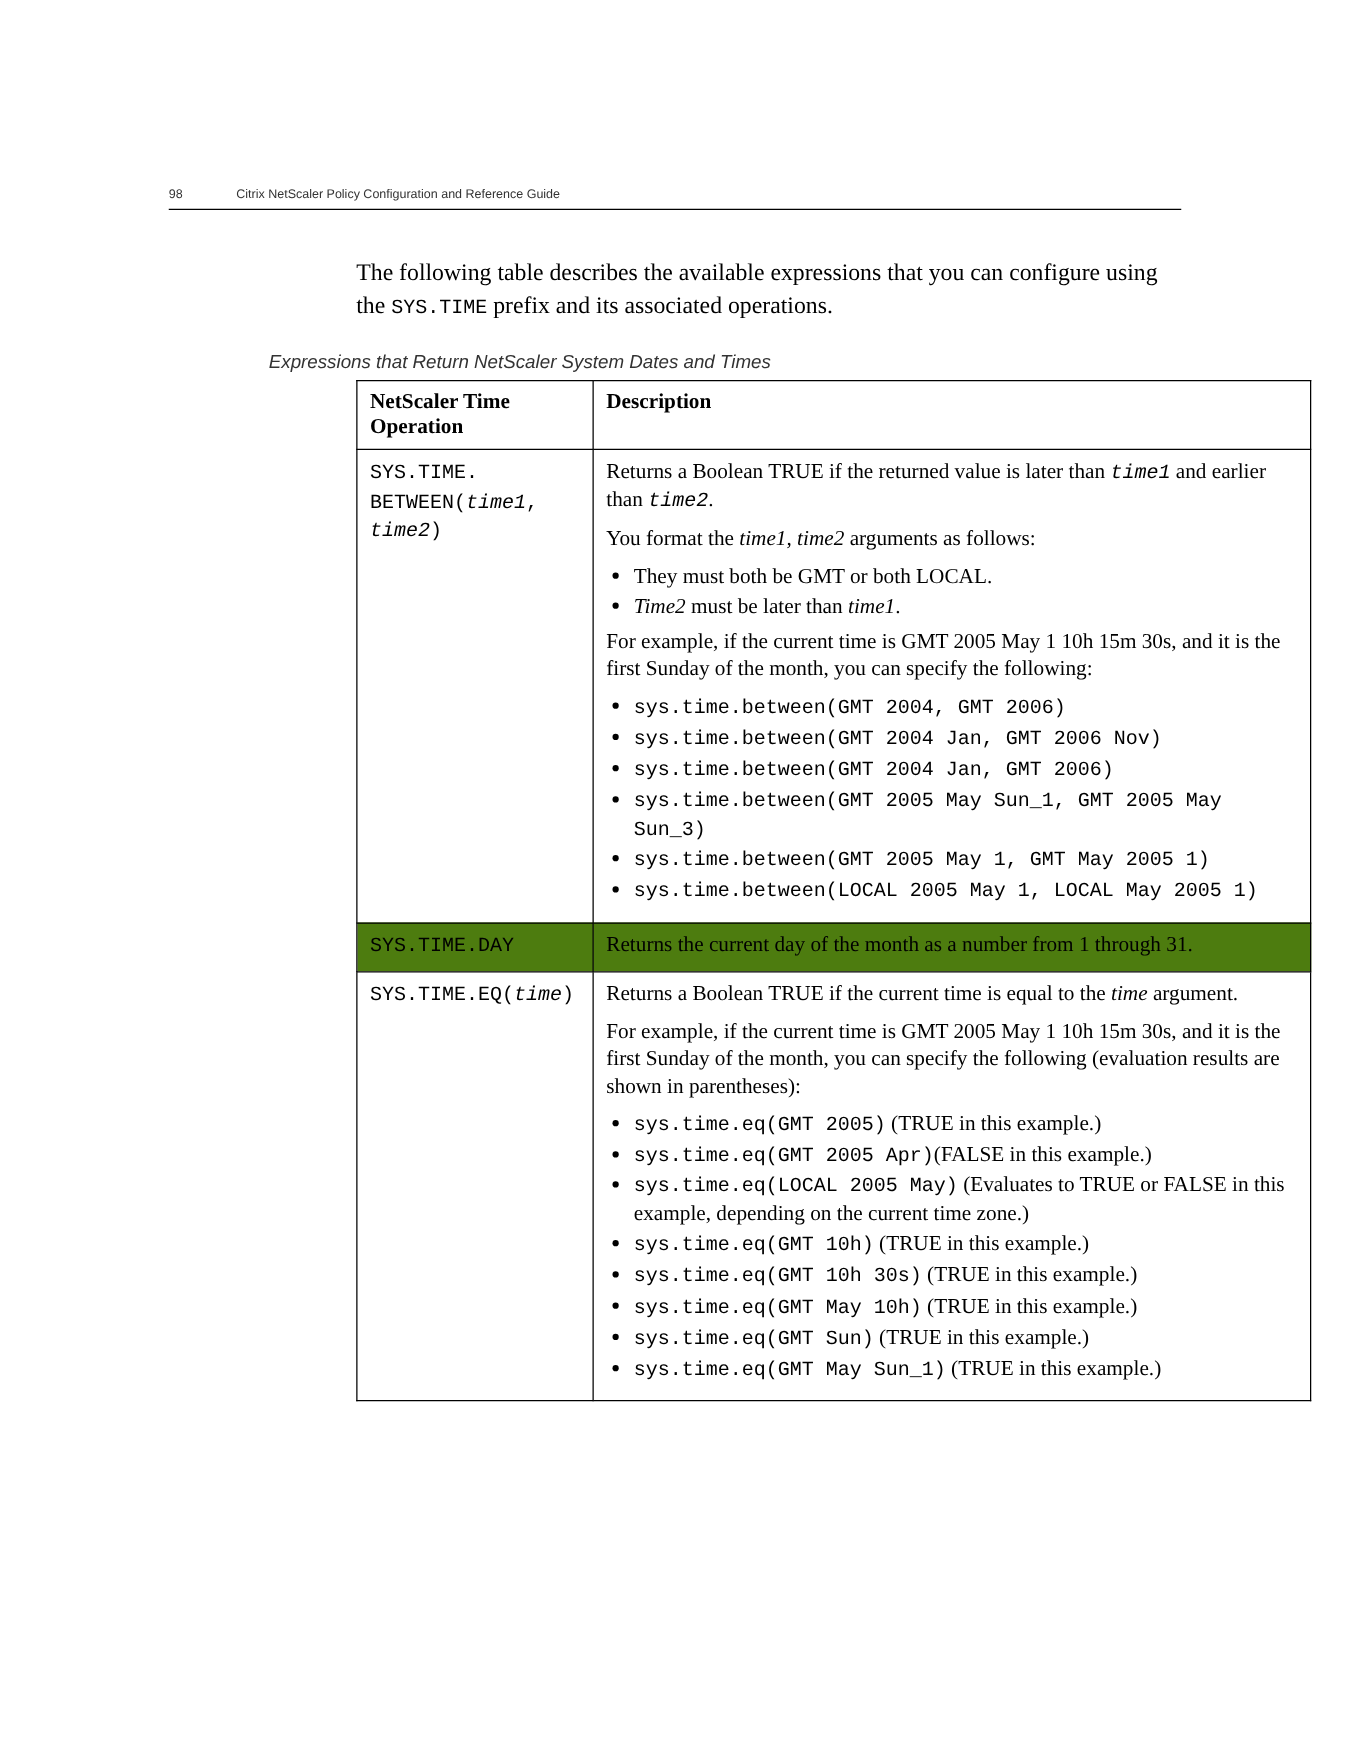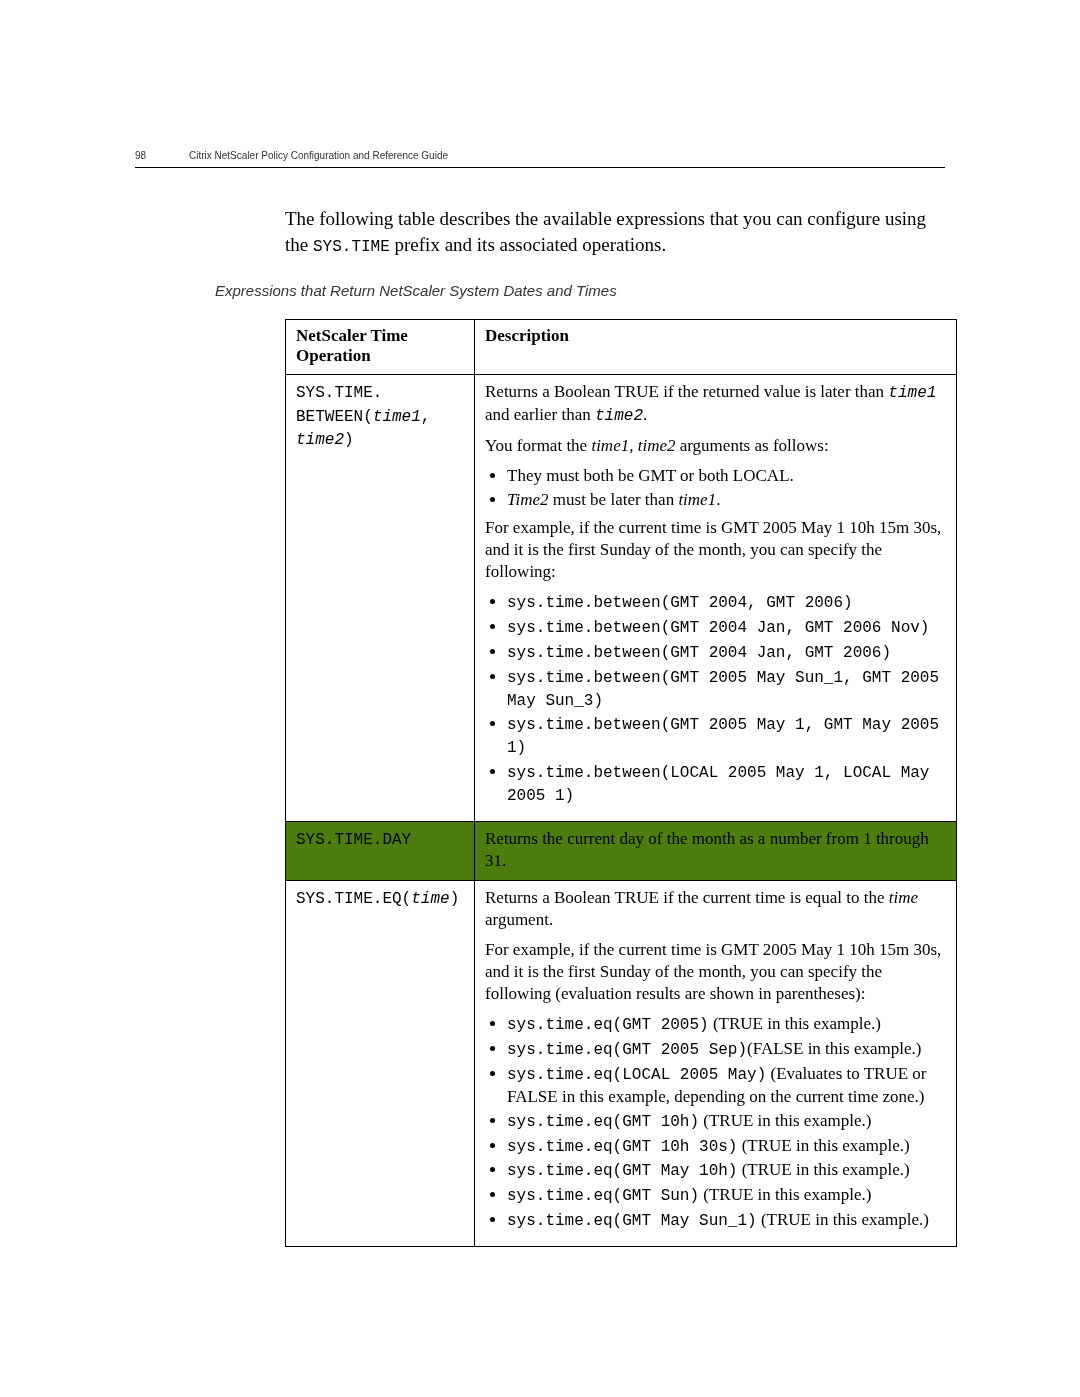--- a/index.html
+++ b/index.html
@@ -34,24 +34,24 @@
   .intro .mono { font-family: "Courier New", Courier, monospace; }
   .caption {
     margin-top: 24px;
     margin-left: 80px;
     font-family: Arial, Helvetica, sans-serif;
     font-style: italic;
     font-size: 15px;
     color: #333;
   }
   table.expr {
-    margin-top: 20px;
+    margin-top: 6px;
     margin-left: 150px;
     border-collapse: collapse;
-    width: 672px;
+    width: 764px;
     font-size: 17px;
   }
   table.expr th, table.expr td {
     border: 1px solid #000;
     vertical-align: top;
     padding: 6px 10px 8px 10px;
     text-align: left;
   }
   table.expr th {
     font-family: "Times New Roman", Times, serif;
@@ -138,21 +138,21 @@
         <td class="op-cell">
           <span class="mono">SYS.TIME.EQ(</span><span class="mono ital">time</span><span class="mono">)</span>
         </td>
         <td class="desc">
           <p>
             <span>Returns a Boolean TRUE if the current time is equal to the </span><span class="ital">time</span><span> argument.</span>
           </p>
           <p>For example, if the current time is GMT 2005 May 1 10h 15m 30s, and it is the first Sunday of the month, you can specify the following (evaluation results are shown in parentheses):</p>
           <ul class="b">
             <li><span class="mono">sys.time.eq(GMT 2005)</span><span> (TRUE in this example.)</span></li>
-            <li><span class="mono">sys.time.eq(GMT 2005 Sep)</span><span>(FALSE in this example.)</span></li>
+            <li><span class="mono">sys.time.eq(GMT 2005 Apr)</span><span>(FALSE in this example.)</span></li>
             <li><span class="mono">sys.time.eq(LOCAL 2005 May)</span><span>  (Evaluates to TRUE or FALSE in this example, depending on the current time zone.)</span></li>
             <li><span class="mono">sys.time.eq(GMT 10h)</span><span> (TRUE in this example.)</span></li>
             <li><span class="mono">sys.time.eq(GMT 10h 30s)</span><span>  (TRUE in this example.)</span></li>
             <li><span class="mono">sys.time.eq(GMT May 10h)</span><span>  (TRUE in this example.)</span></li>
             <li><span class="mono">sys.time.eq(GMT Sun)</span><span>  (TRUE in this example.)</span></li>
             <li><span class="mono">sys.time.eq(GMT May Sun_1)</span><span> (TRUE in this example.)</span></li>
           </ul>
         </td>
       </tr>
     </tbody>

